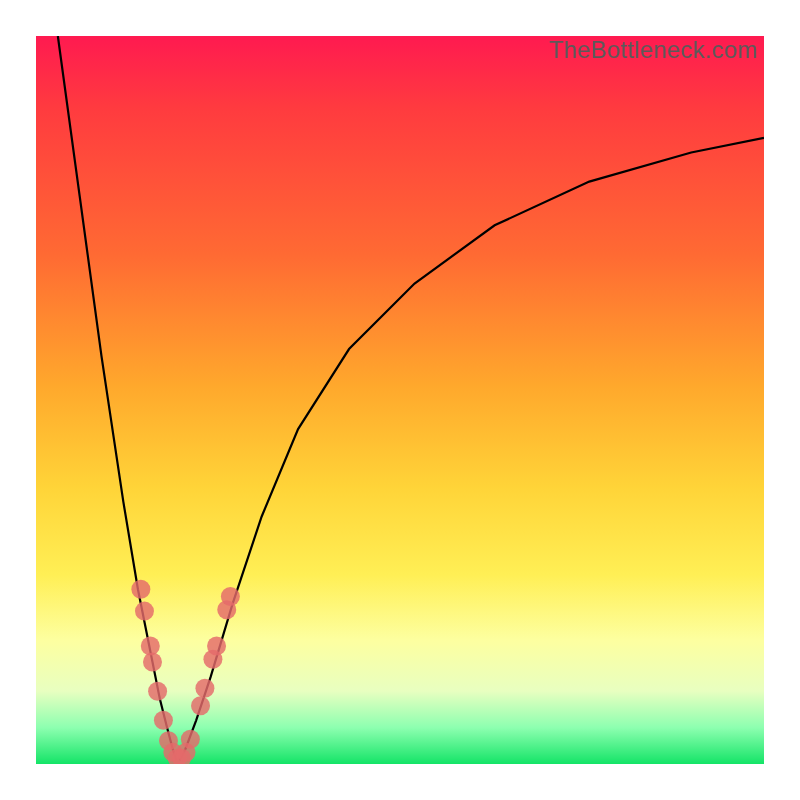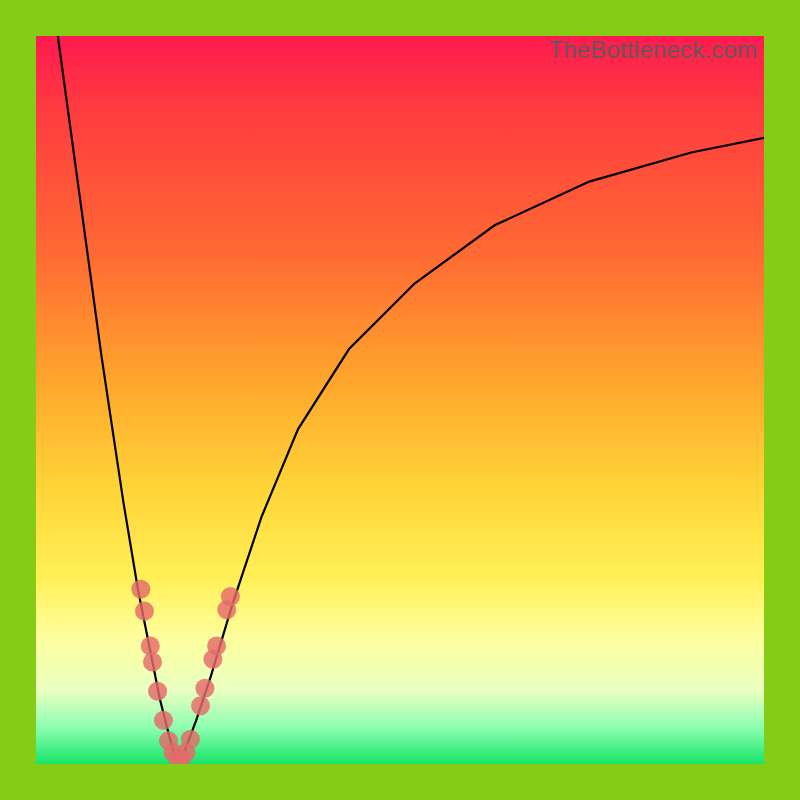--- a/index.html
+++ b/index.html
@@ -7,21 +7,21 @@
     padding: 0;
     width: 800px;
     height: 800px;
     background: #000;
     overflow: hidden;
     font-family: Arial, Helvetica, sans-serif;
   }
   .frame {
     position: absolute;
     inset: 0;
-    background: #84cc16;
+    background: #ffffff;
     text-decoration: underline;
   }
   .plot-area {
     position: absolute;
     left: 36px;
     top: 36px;
     width: 728px;
     height: 728px;
     overflow: hidden;
   }

